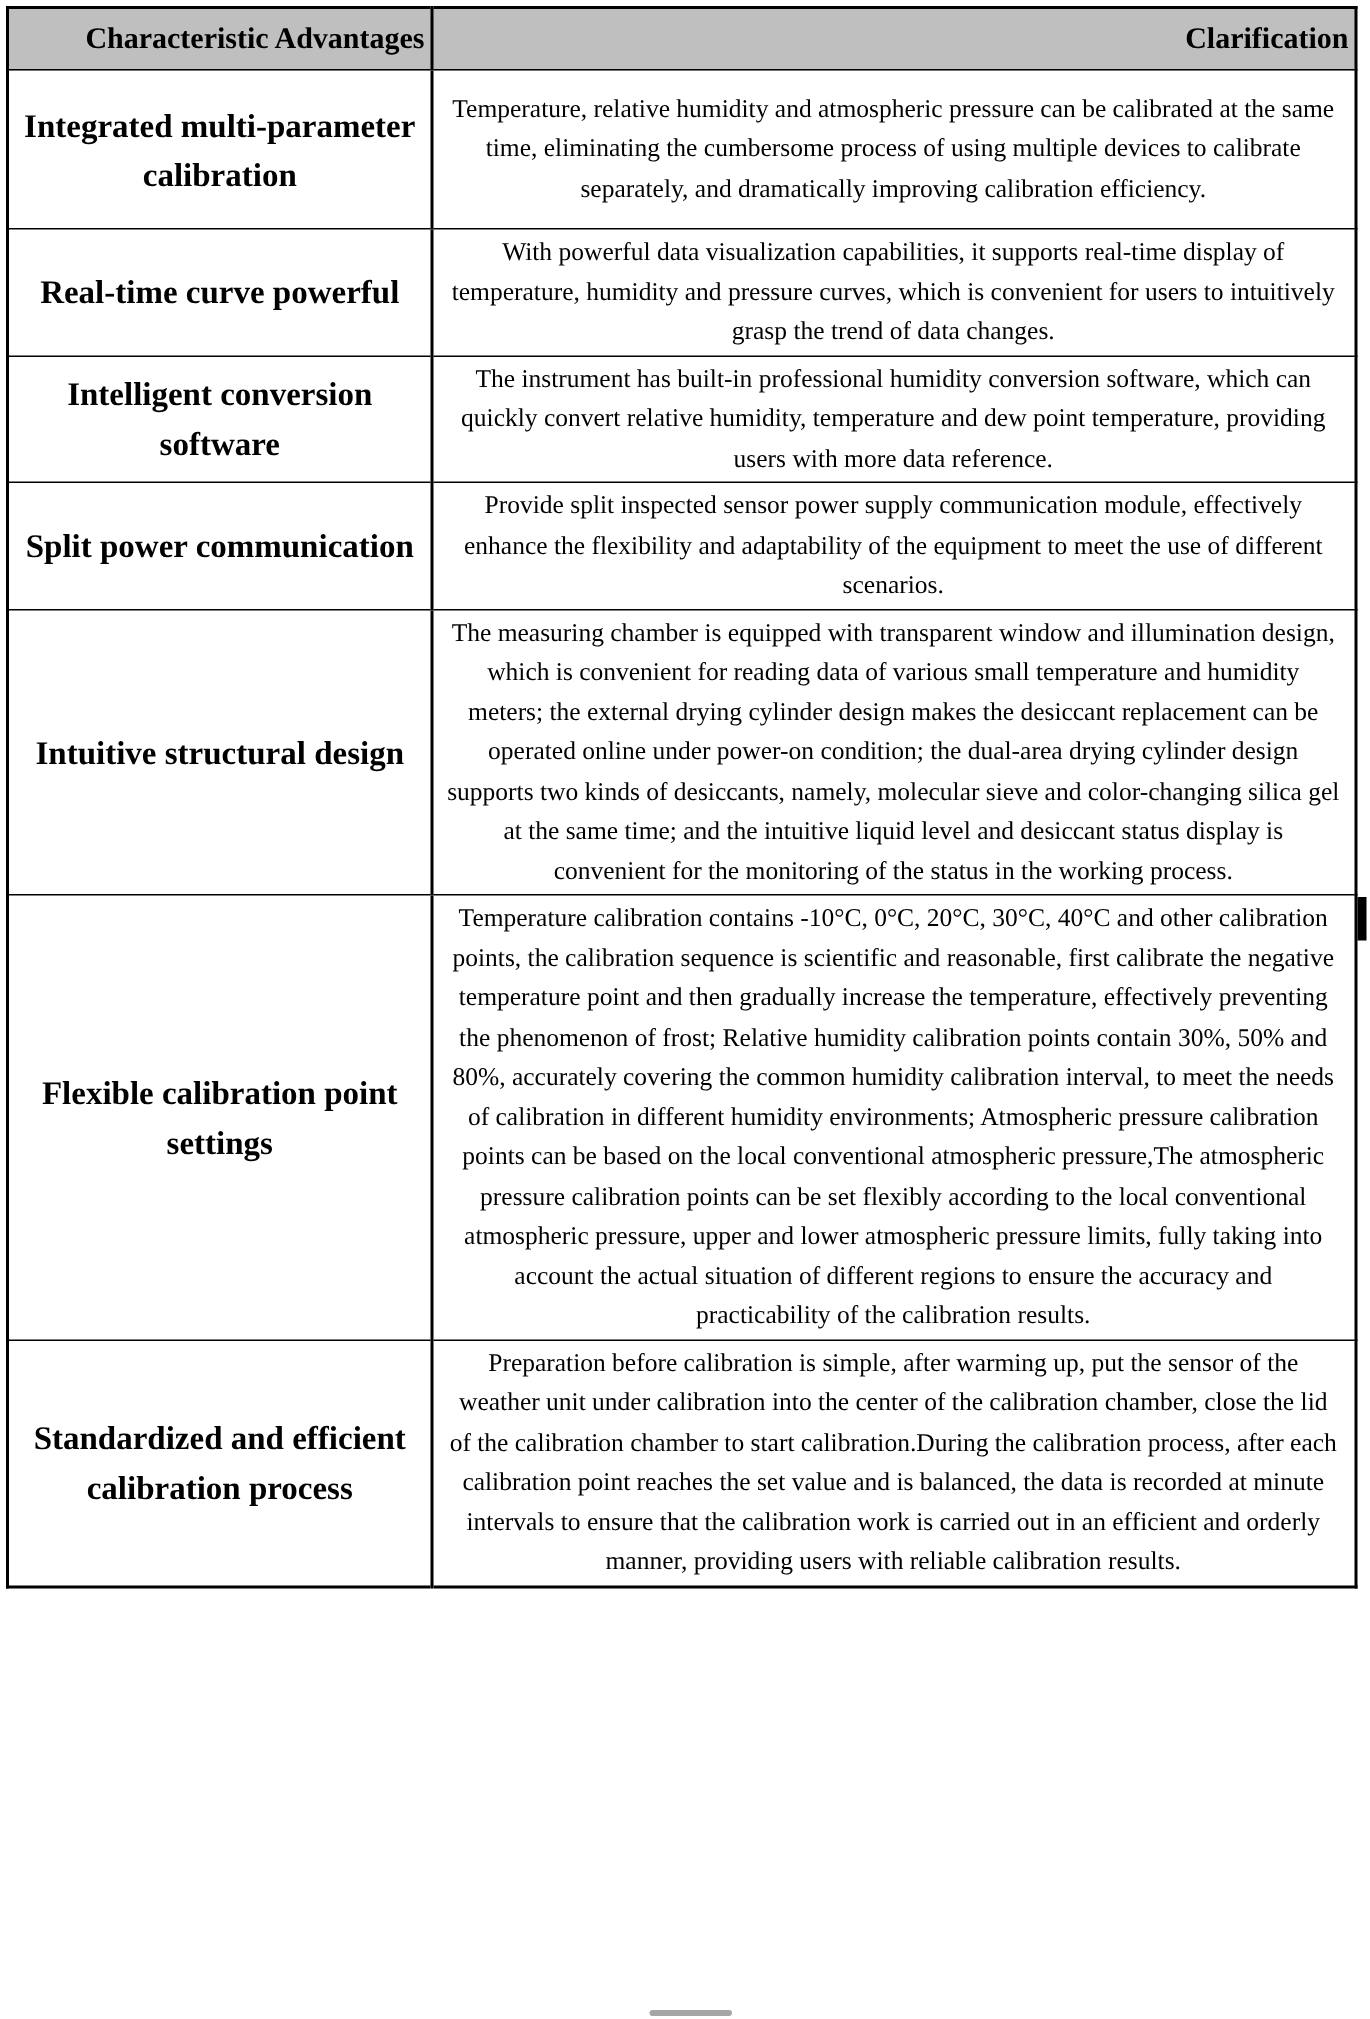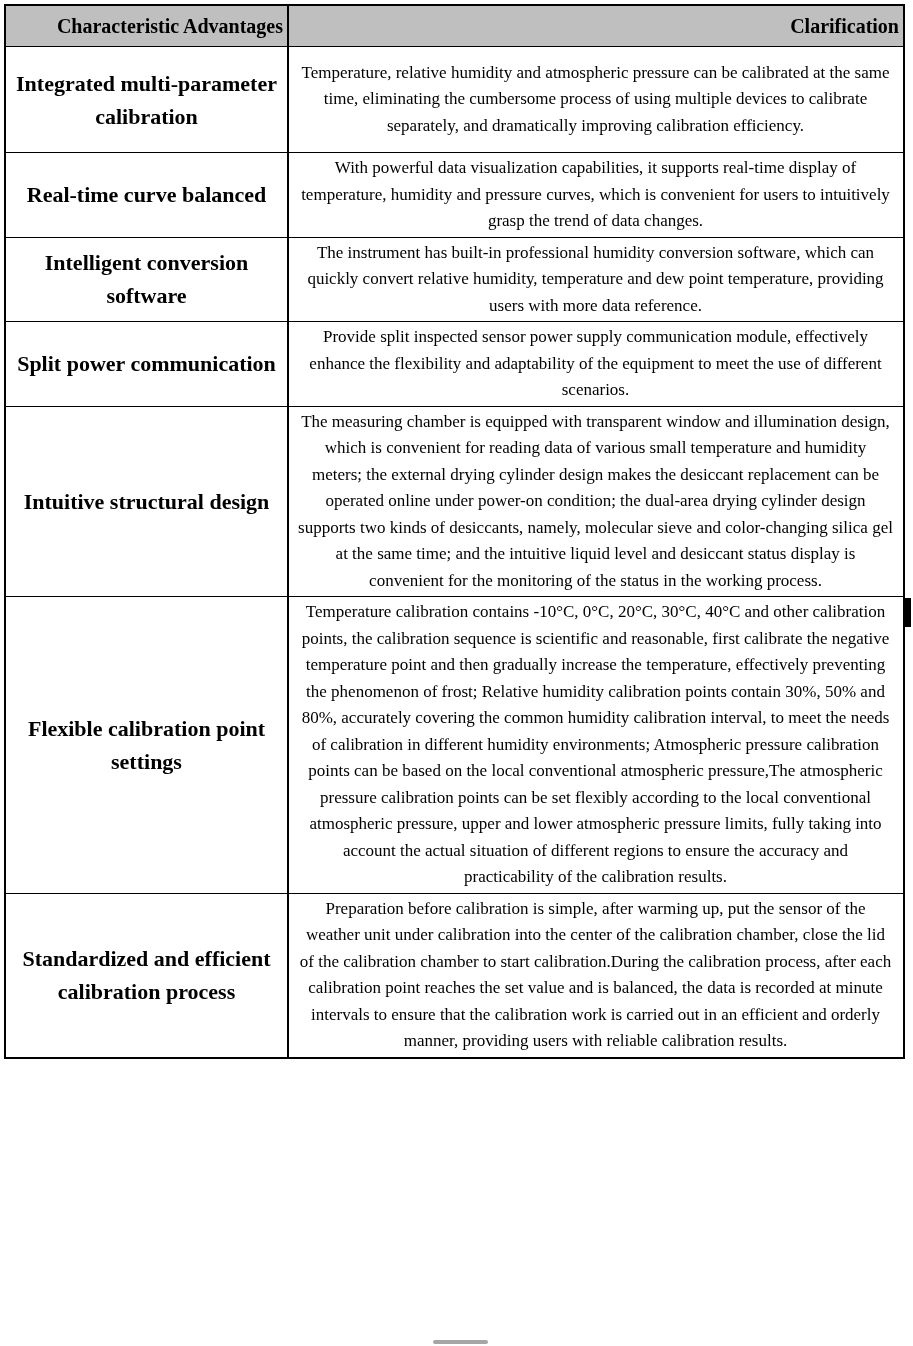--- a/index.html
+++ b/index.html
@@ -65,21 +65,21 @@
         <th class="h-adv">Characteristic Advantages</th>
         <th class="h-clar">Clarification</th>
       </tr>
     </thead>
     <tbody>
       <tr>
         <td class="adv">Integrated multi-parameter calibration</td>
         <td class="clar">Temperature, relative humidity and atmospheric pressure can be calibrated at the same time, eliminating the cumbersome process of using multiple devices to calibrate separately, and dramatically improving calibration efficiency.</td>
       </tr>
       <tr>
-        <td class="adv">Real-time curve balanced</td>
+        <td class="adv">Real-time curve powerful</td>
         <td class="clar">With powerful data visualization capabilities, it supports real-time display of temperature, humidity and pressure curves, which is convenient for users to intuitively grasp the trend of data changes.</td>
       </tr>
       <tr>
         <td class="adv">Intelligent conversion software</td>
         <td class="clar">The instrument has built-in professional humidity conversion software, which can quickly convert relative humidity, temperature and dew point temperature, providing users with more data reference.</td>
       </tr>
       <tr>
         <td class="adv">Split power communication</td>
         <td class="clar">Provide split inspected sensor power supply communication module, effectively enhance the flexibility and adaptability of the equipment to meet the use of different scenarios.</td>
       </tr>

